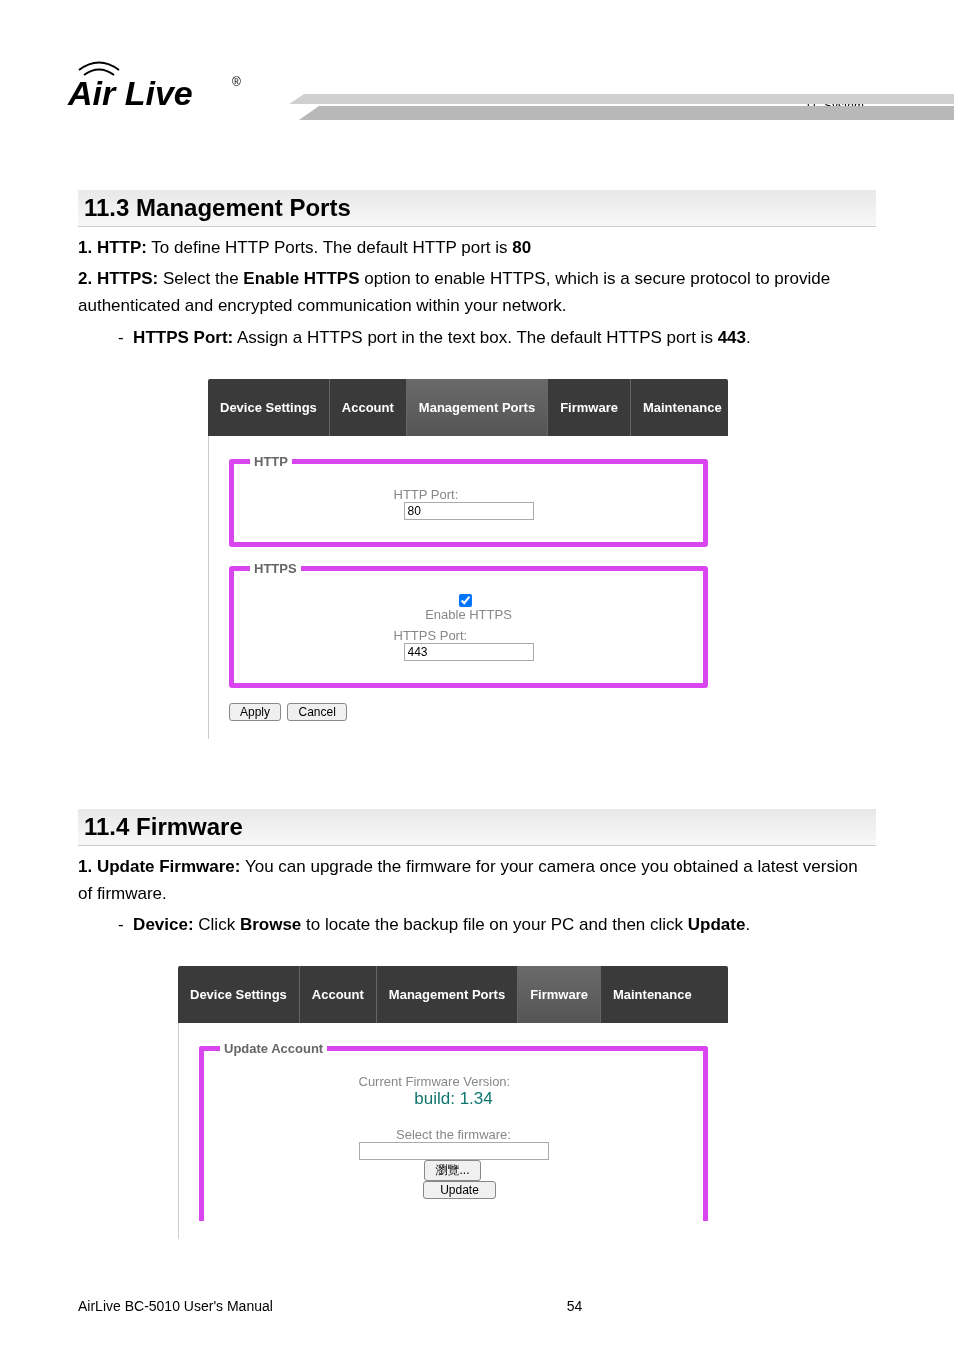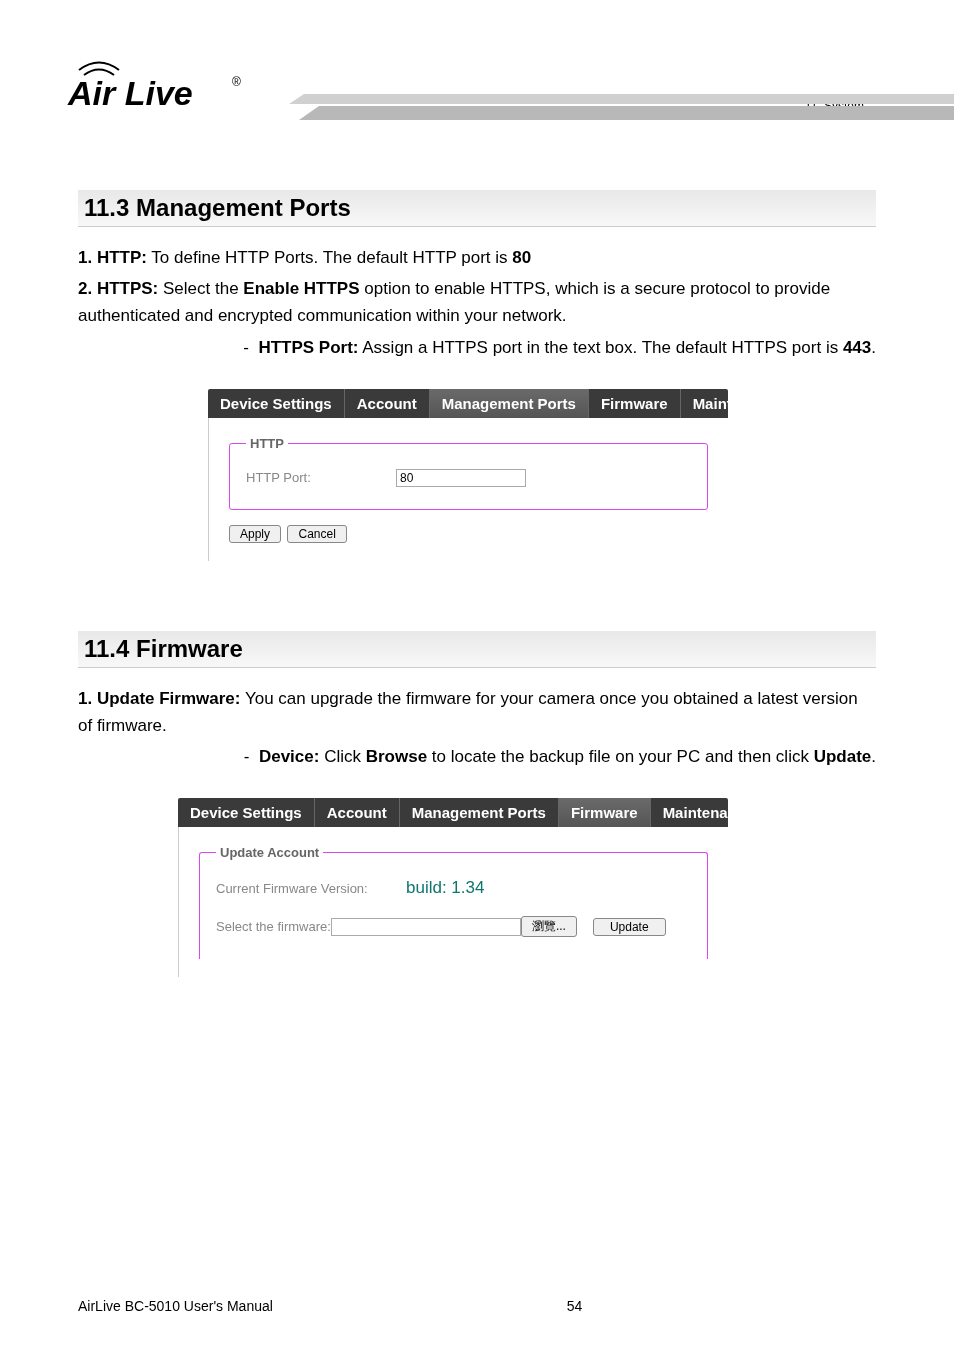--- a/index.html
+++ b/index.html
@@ -37,77 +37,77 @@
       top: 22px;
       width: 680px;
       height: 60px;
     }
     .section-title {
       font-size: 24px;
       font-weight: bold;
       background: linear-gradient(to bottom, #e8e8e8, #f8f8f8);
       padding: 4px 6px;
       border-bottom: 1px solid #ccc;
-      margin-bottom: 17px;
+      margin-bottom: 7px;
     }
     .body-text {
       font-size: 17px;
       line-height: 1.6;
       margin-bottom: 4px;
     }
     .indent {
       margin-left: 40px;
-      text-align: right;
     }
     .screenshot {
       margin: 28px auto 30px 130px;
       position: relative;
     }
     .tabs {
       display: flex;
       background: #3a3a3a;
       border-radius: 2px 2px 0 0;
       overflow: hidden;
     }
     .tab {
       color: #fff;
-      font-size: 15px;
+      font-size: 13px;
       font-weight: bold;
-      padding: 6px 12px;
+      padding: 21px 12px;
       border-right: 1px solid #666;
       white-space: nowrap;
     }
     .tab.active {
       background: linear-gradient(to bottom, #6a6a6a, #555);
     }
     .tab:last-child { border-right: none; }
     .panel {
       background: #fff;
       border: 1px solid #ccc;
       border-top: none;
       padding: 18px 20px;
     }
     fieldset {
-      border: 1px solid #d946ef;
+      border: 5px solid #d946ef;
       border-radius: 3px;
       padding: 12px 16px 16px 16px;
       margin-bottom: 14px;
     }
     legend {
       color: #666;
       font-weight: bold;
       font-size: 13px;
       padding: 0 4px;
     }
     .row {
       display: flex;
       align-items: center;
       margin: 6px 0;
       color: #888;
       font-size: 13px;
+      flex-direction: column;
     }
     .row-label {
       width: 150px;
     }
     .text-input {
       border: 1px solid #aaa;
       padding: 1px 3px;
       font-size: 12px;
       width: 130px;
       background: #fff;
@@ -184,20 +184,31 @@
       <div class="tab">Maintenance</div>
     </div>
     <div class="panel" style="border:none; border-left:1px solid #ccc;">
       <fieldset>
         <legend>HTTP</legend>
         <div class="row">
           <span class="row-label">HTTP Port:</span>
           <input class="text-input" value="80" style="">
         </div>
       </fieldset>
+      <fieldset>
+        <legend>HTTPS</legend>
+        <div class="row">
+          <input type="checkbox" class="checkbox" checked="" style="">
+          <span>Enable HTTPS</span>
+        </div>
+        <div class="row">
+          <span class="row-label">HTTPS Port:</span>
+          <input class="text-input" value="443" style="">
+        </div>
+      </fieldset>
       <button class="btn">Apply</button>
       <button class="btn">Cancel</button>
     </div>
   </div>
 
   <div class="sect-gap"></div>
 
   <div class="section-title">11.4 Firmware</div>
 
   <p class="body-text">

